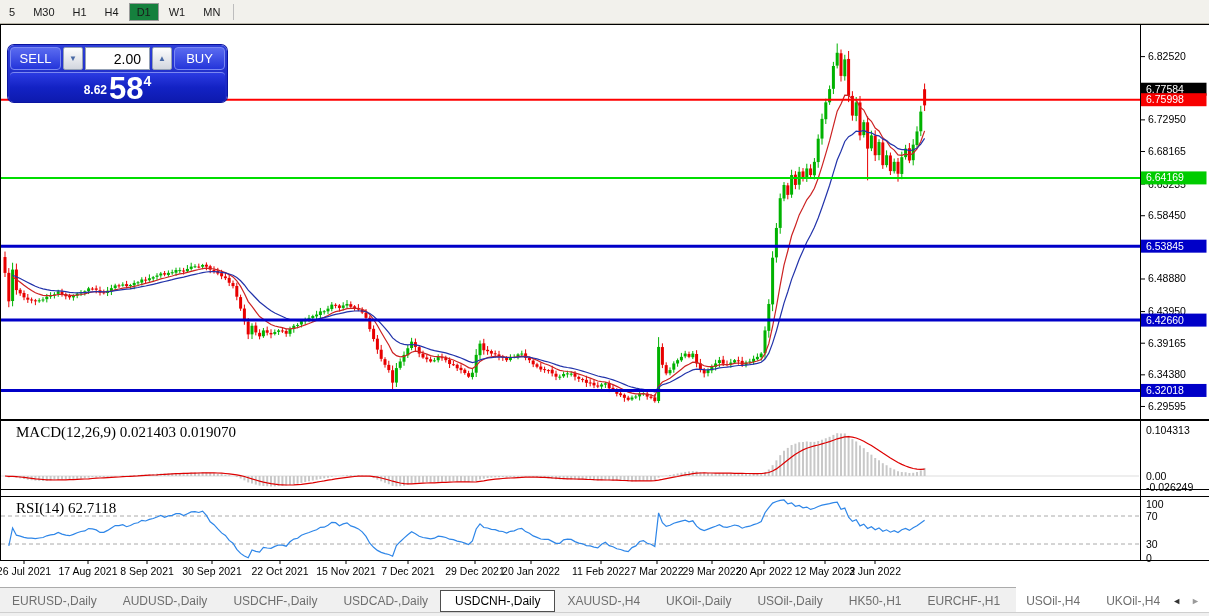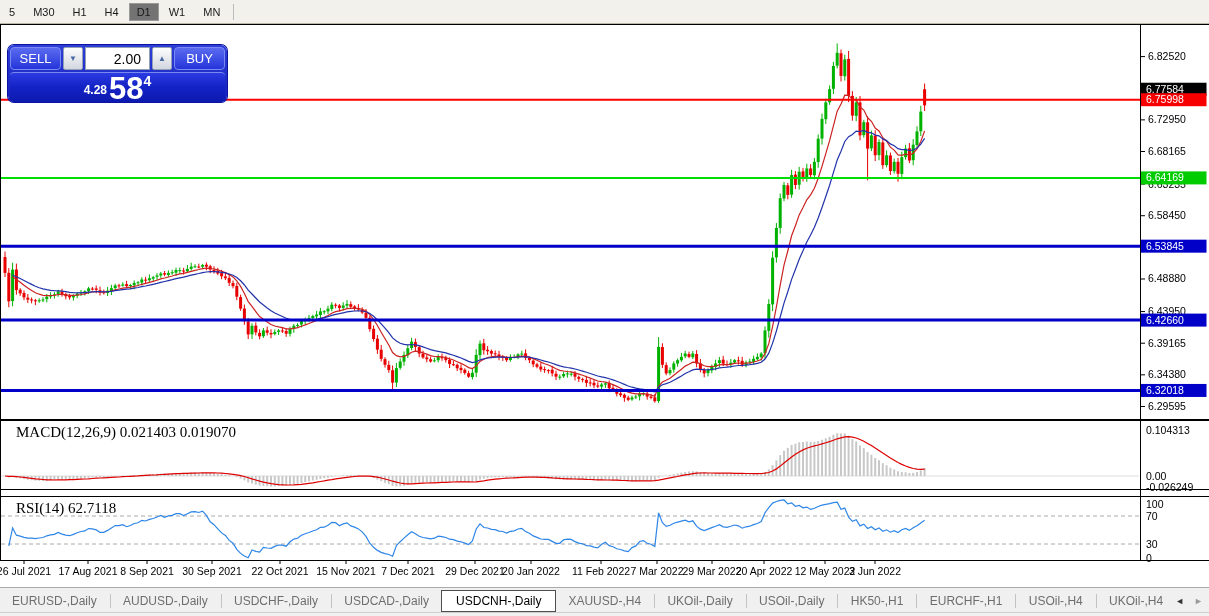--- a/index.html
+++ b/index.html
@@ -2,21 +2,21 @@
 <html><head>
 <meta charset="utf-8">
 <style>
   html,body{margin:0;padding:0;background:#fff;}
   #app{position:relative;width:1209px;height:616px;overflow:hidden;background:#fff;
        font-family:"Liberation Sans",sans-serif;-webkit-font-smoothing:antialiased;}
   
   .toolbar{position:absolute;left:0;top:0;width:1209px;height:23px;background:#F2F1EC;
            border-bottom:1px solid #B9B5A9;display:flex;align-items:center;z-index:5;}
   .tf-btn{font-size:11px;color:#1a1a1a;padding:2px 7px;margin:0 1px;border:1px solid transparent;cursor:default;}
-  .tf-btn.active{background:#737373;border:1px solid #9a9a9a;}
+  .tf-btn.active{background:#15803d;border:1px solid #9a9a9a;}
   .tb-sep{width:1px;height:16px;background:#BDBDBD;margin:0 4px;}
   
   #chart-svg{position:absolute;left:0;top:0;z-index:1;}
   
   .chart-title{position:absolute;left:13px;top:28px;z-index:6;font-size:11px;color:#000;white-space:nowrap;}
   .chart-title .tri{font-size:8px;margin-right:5px;position:relative;top:-1px;}
   
   .pane-label{position:absolute;left:16px;z-index:6;font-size:15px;color:#000;white-space:nowrap;font-family:Liberation Serif, serif;}
   
   .trade-panel{position:absolute;left:8px;top:45px;width:219px;height:57px;z-index:7;
@@ -31,21 +31,21 @@
   .vol-field{flex:1 1 auto;background:#fff;border:1px solid #93A0B5;color:#000;
      font-size:14px;display:flex;align-items:center;justify-content:flex-end;padding-right:8px;}
   .tp-row2{display:flex;gap:3px;padding:2px 2px 0 2px;height:30px;}
   .price-box{flex:1 1 50%;border-radius:4px;color:#fff;cursor:pointer;
      background:linear-gradient(#2B3BE2 0%,#1322C4 50%,#0D1AAE 100%);
      border-top:1px solid #7B88F0;display:flex;align-items:flex-end;justify-content:center;padding-bottom:0px;}
   .px-small{font-weight:bold;font-size:12px;margin:0 2px 5px 0;}
   .px-big{font-weight:bold;font-size:31px;line-height:27px;margin-top:16px;}
   .px-sup{font-weight:bold;font-size:14px;margin-bottom:13px;}
   
-  .tabbar{position:absolute;left:0;top:587px;width:1209px;height:25px;background:#F0F0F0;
+  .tabbar{position:absolute;left:0;top:587px;width:1016px;height:25px;background:#F0F0F0;
      border-top:1px solid #ABABAB;display:flex;align-items:center;z-index:5;font-size:12px;}
   .tab{color:#6e6e6e;padding:3px 12px;white-space:nowrap;cursor:pointer;}
   .tab.active{background:#FFFFFF;border:1px solid #4e4e4e;color:#000;padding:3px 14px;}
   .tab-sep{width:1px;height:14px;background:#C3C3C3;margin:0 1px;}
   .tab-arrows{margin-left:auto;margin-right:6px;display:flex;gap:10px;align-items:center;}
   .tab-arrow{font-size:9px;color:#333;cursor:pointer;}
   .tab-arrow.dim{color:#9a9a9a;}
   .statusbar{position:absolute;left:0;top:612px;width:1209px;height:4px;background:#F0F0F0;
      border-top:1px solid #CFCFCF;z-index:5;}
 </style>
@@ -929,21 +929,21 @@
         <span>▼</span>
       </div>
       <div class="vol-field">2.00</div>
       <div class="spin-btn">
         <span>▲</span>
       </div>
       <div class="tp-btn">BUY</div>
     </div>
     <div class="tp-row2">
       <div class="price-box">
-        <span class="px-small">4.28</span>
+        <span class="px-small">8.62</span>
         <span class="px-big">58</span>
         <span class="px-sup">4</span>
       </div>
     </div>
   </div>
 
   <div class="pane-label" style="top:424px;">MACD(12,26,9) 0.021403 0.019070</div>
   <div class="pane-label" style="top:500px;">RSI(14) 62.7118</div>
 
   <div class="tabbar" id="tabbar">

